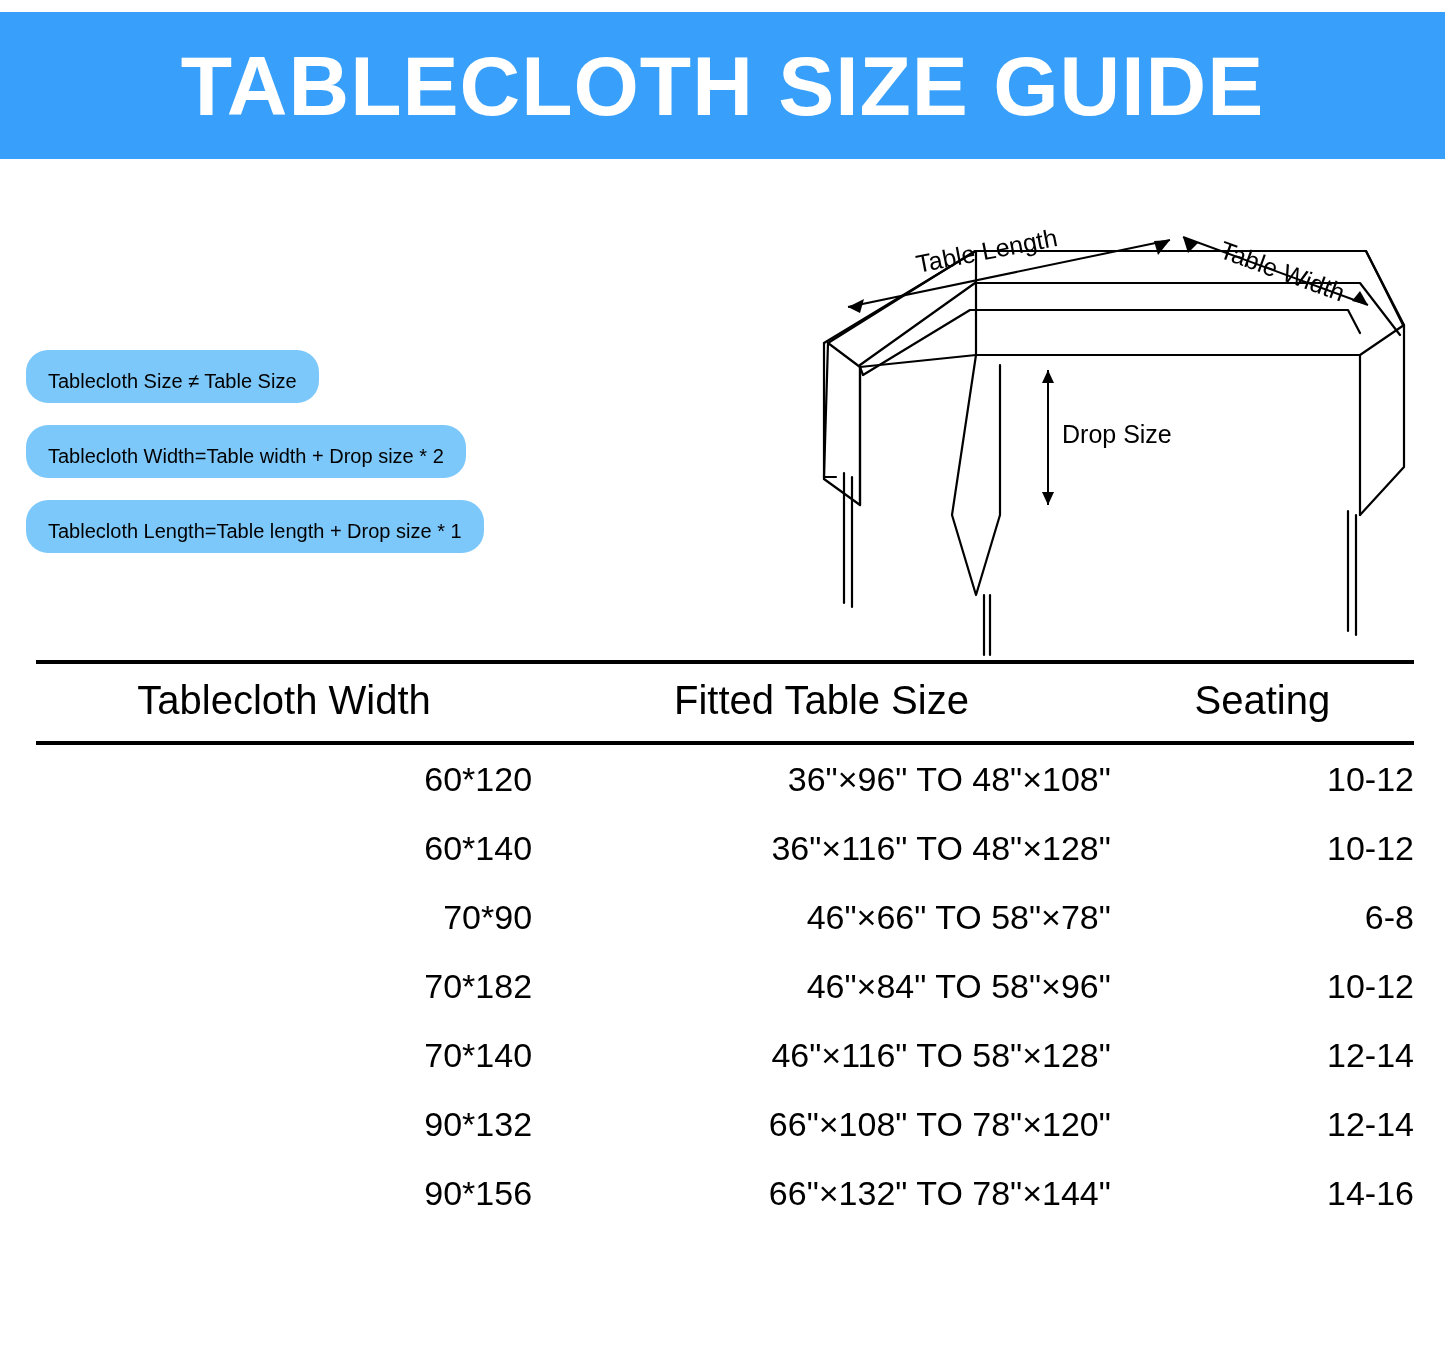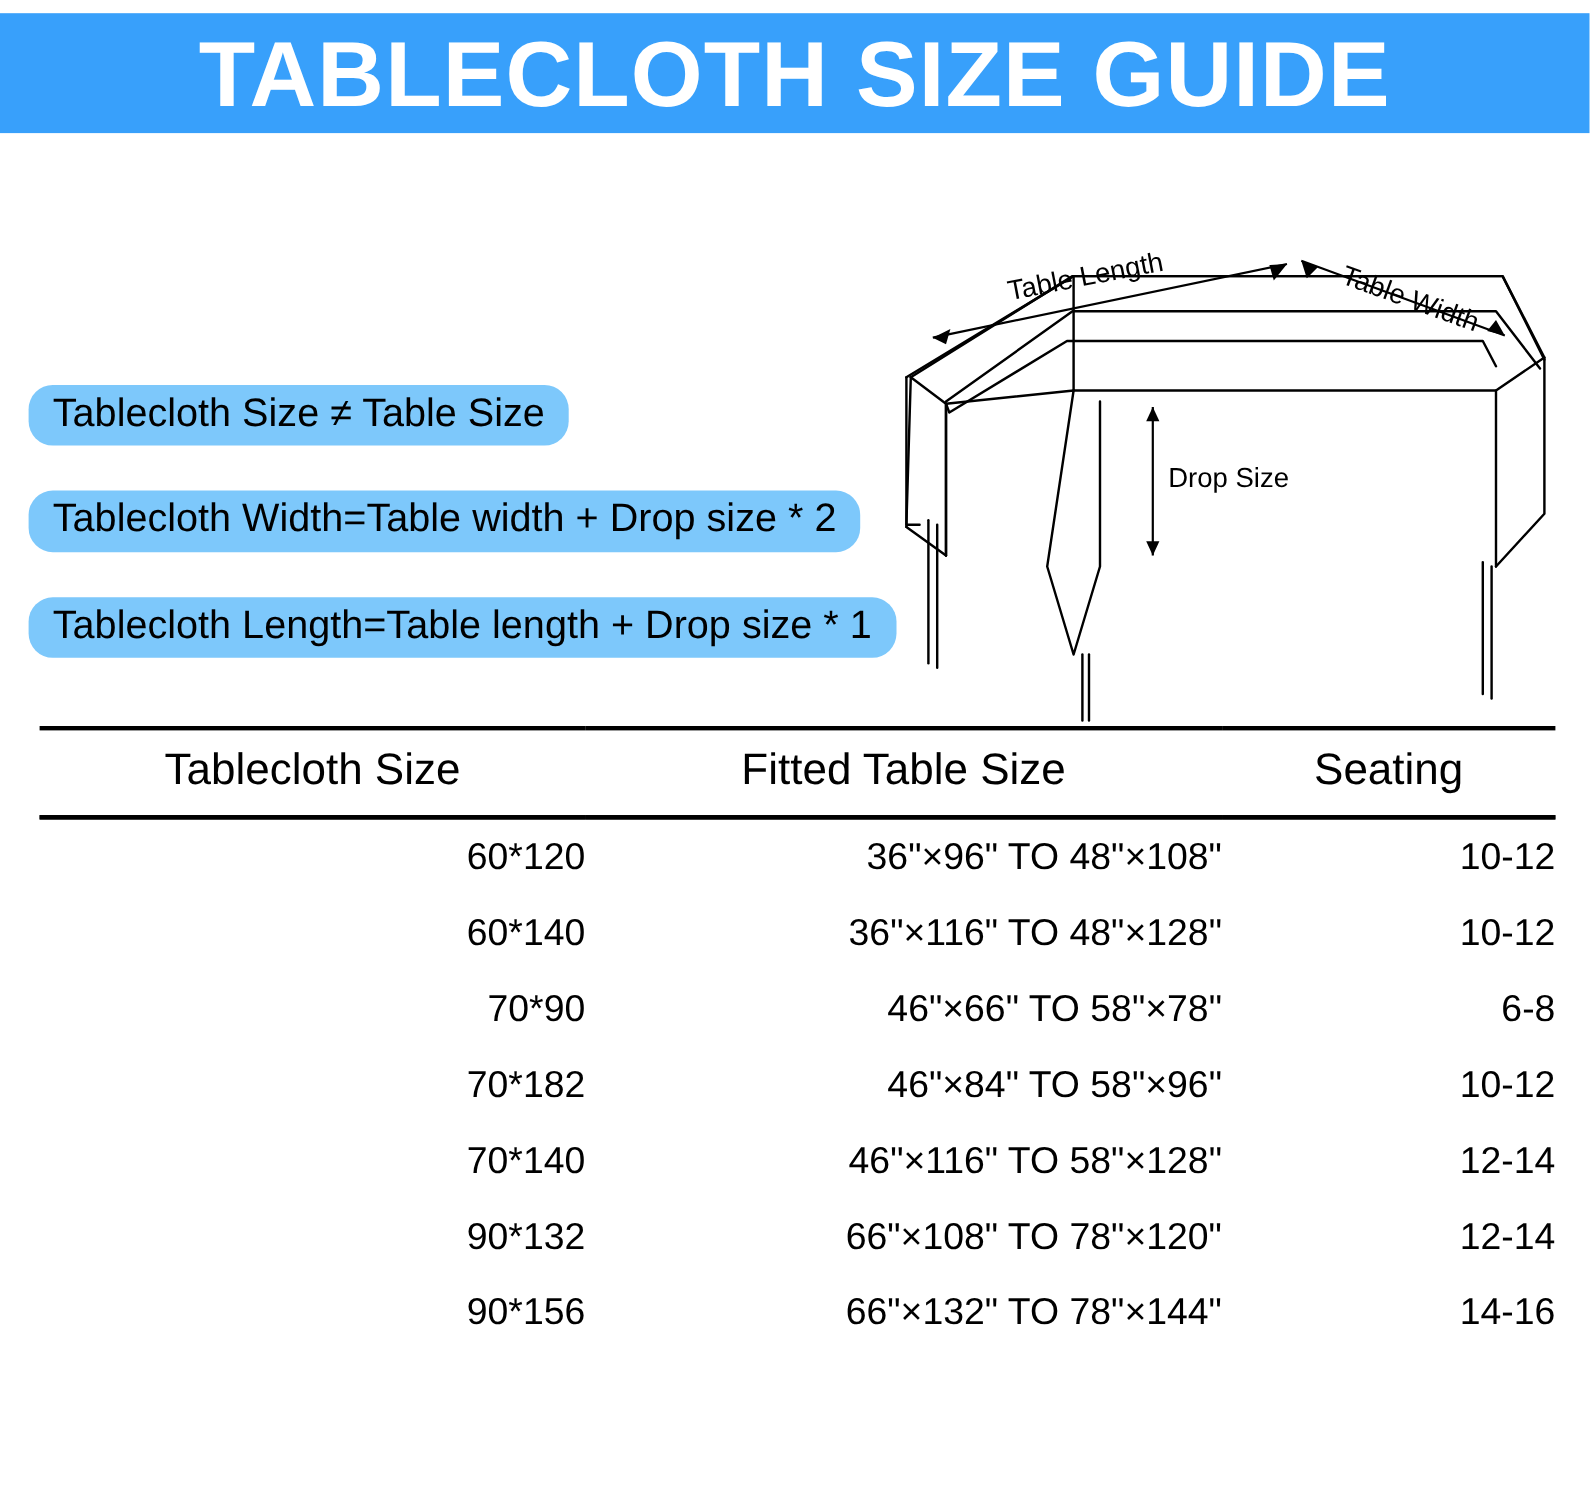--- a/index.html
+++ b/index.html
@@ -15,21 +15,21 @@
     color: #000000;
     overflow: hidden;
   }
 
   
   .header-banner {
     position: absolute;
     left: 0;
     top: 12px;
     width: 1445px;
-    height: 109px;
+    height: 147px;
     background: #38a0fb;
     display: flex;
     align-items: center;
     justify-content: center;
   }
   .header-title {
     color: #ffffff;
     font-size: 84px;
     font-weight: bold;
     letter-spacing: 1px;
@@ -41,23 +41,23 @@
   .pills {
     position: absolute;
     left: 26px;
     top: 350px;
     width: 790px;
   }
   .pill {
     background: #7dc8fb;
     border-radius: 22px;
     color: #000000;
-    font-size: 36px;
-    padding: 4px 22px 10px 22px;
-    margin-bottom: 41px;
+    font-size: 20px;
+    padding: 20px 22px 10px 22px;
+    margin-bottom: 22px;
     display: inline-block;
     white-space: nowrap;
     line-height: 1.15;
   }
   .pill-row { display: block; }
 
   
   .diagram {
     position: absolute;
     left: 800px;
@@ -160,21 +160,21 @@
       <polyline points="248,155 242,168 254,168" fill="#000000" stroke="none"></polyline>
       <polyline points="248,290 242,277 254,277" fill="#000000" stroke="none"></polyline>
     </g>
     <text x="262" y="228" font-family="Liberation Sans, sans-serif" font-size="25" fill="#000000">Drop Size</text>
   </svg>
 </div>
 
 <table class="size-table">
   <thead>
     <tr>
-      <th class="col-size">Tablecloth Size</th>
+      <th class="col-size">Tablecloth Width</th>
       <th class="col-fitted">Fitted Table Size</th>
       <th class="col-seating">Seating</th>
     </tr>
   </thead>
   <tbody>
     <tr>
       <td>60*120</td>
       <td>36"×96" TO 48"×108"</td>
       <td>10-12</td>
     </tr>

